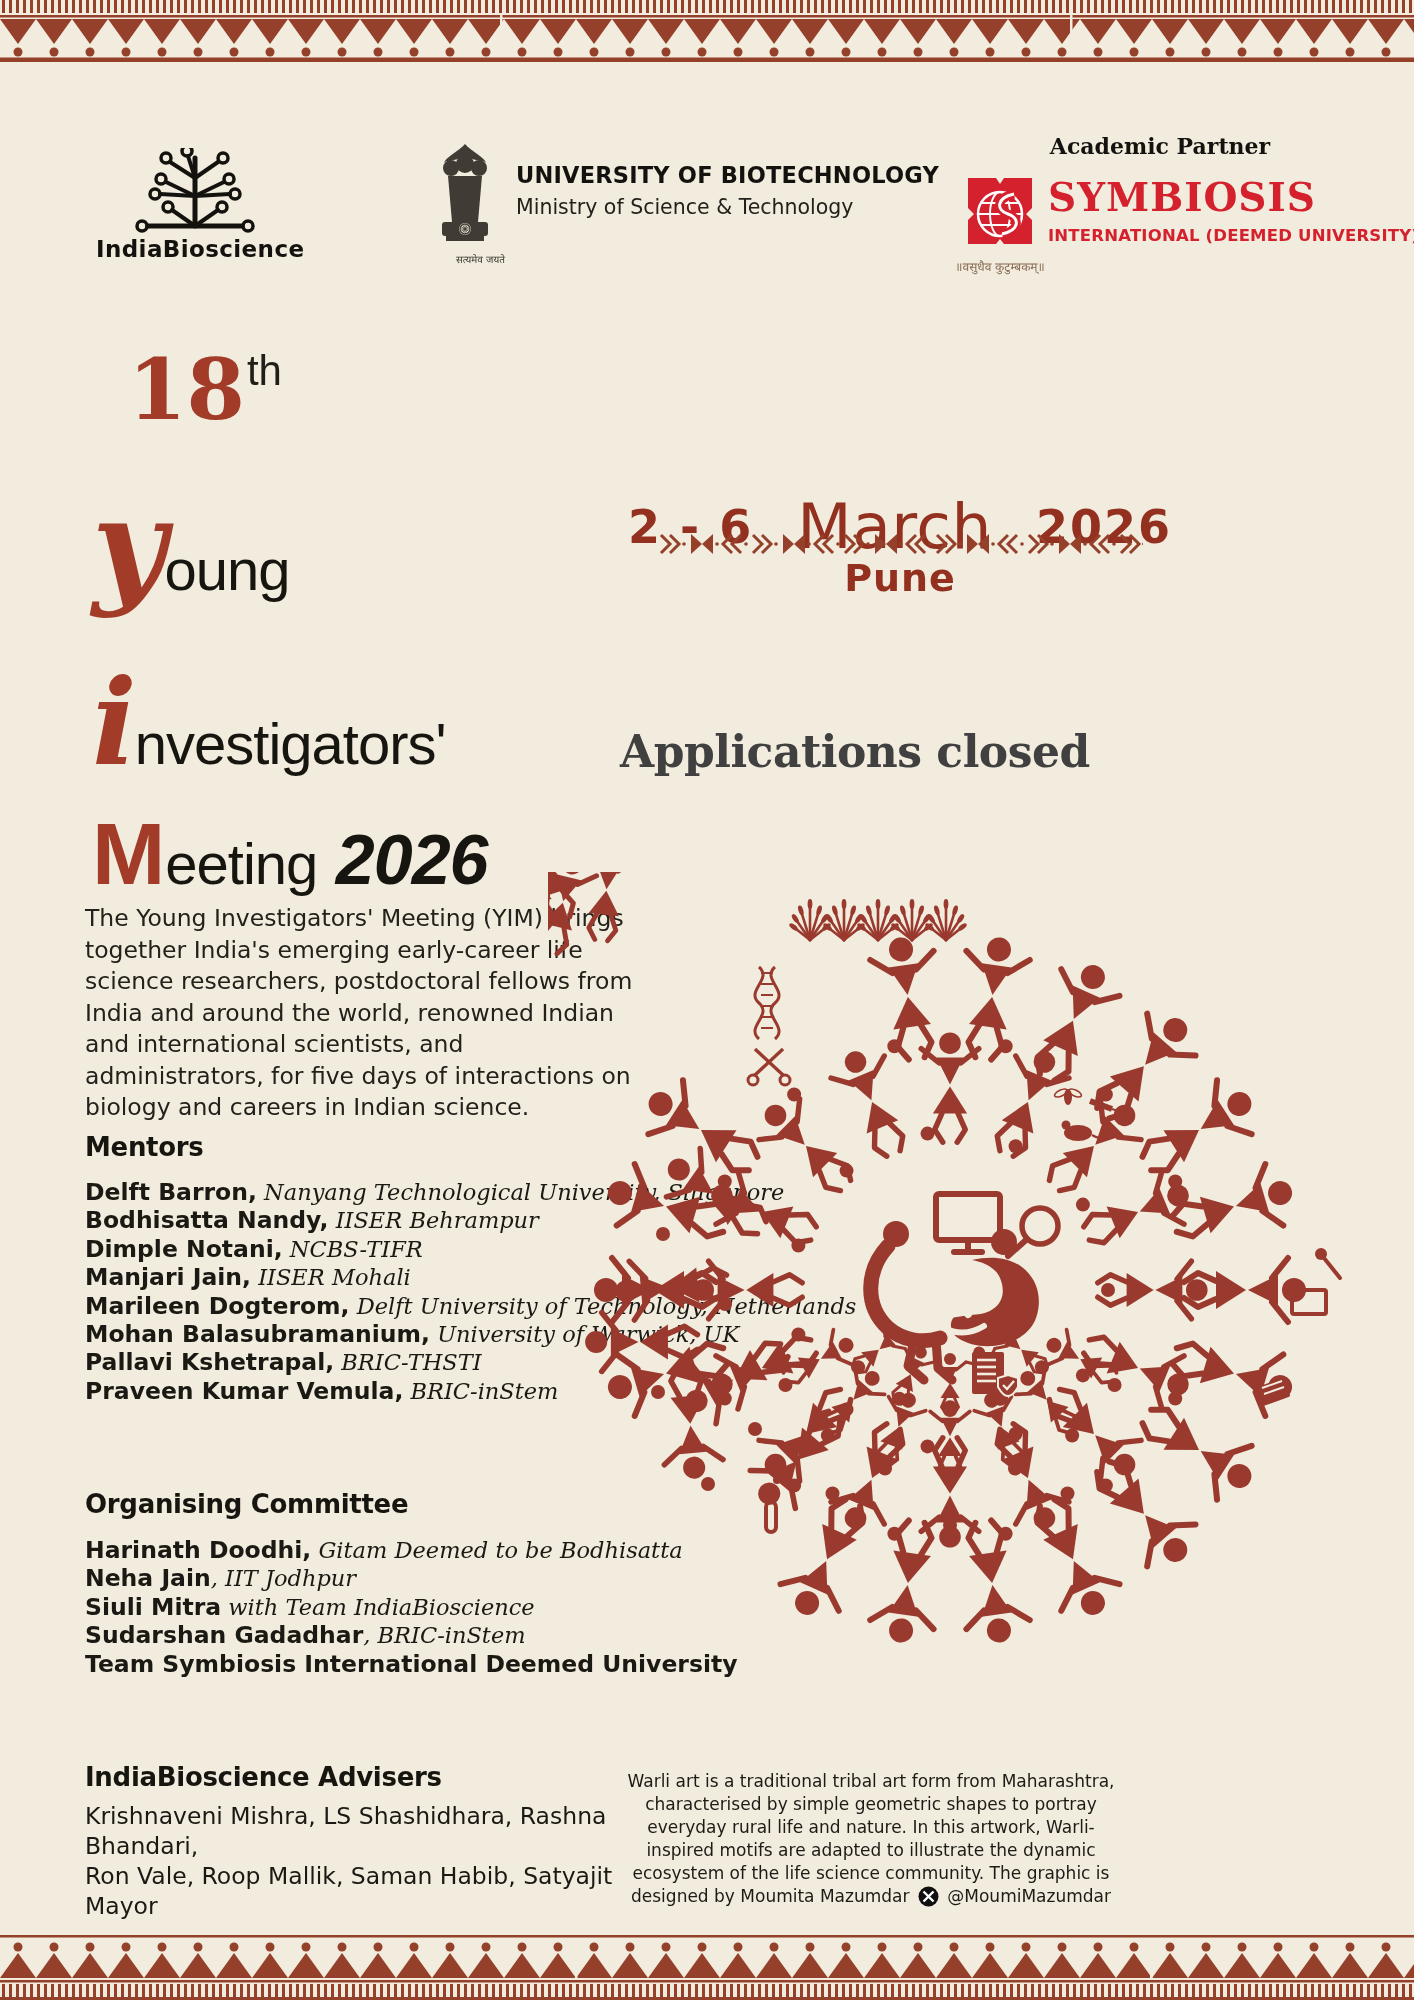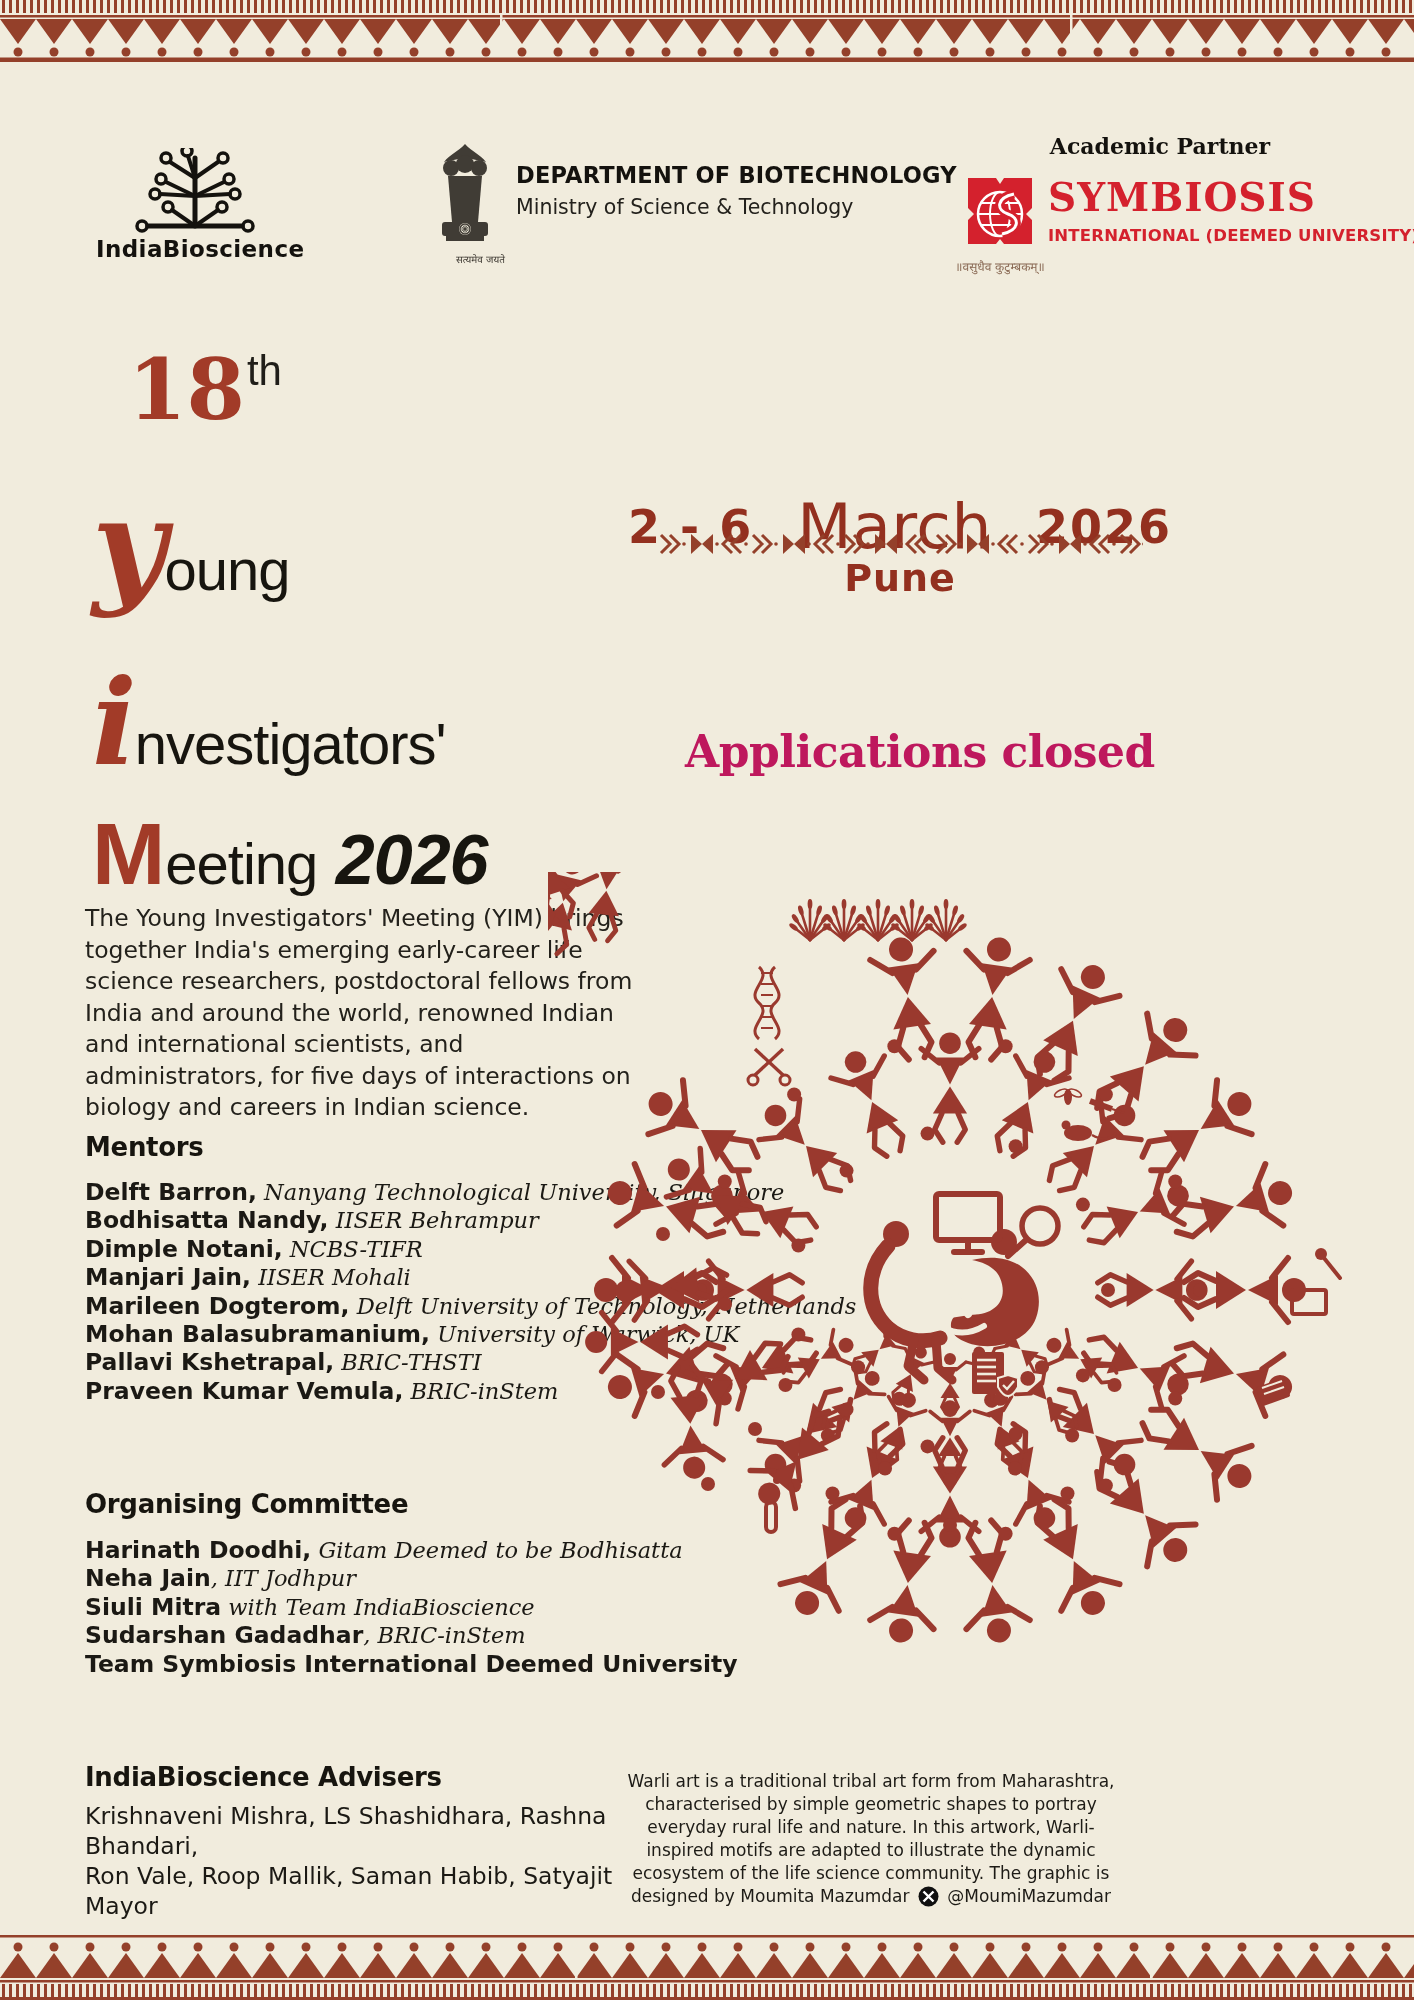--- a/index.html
+++ b/index.html
@@ -36,22 +36,22 @@
   .title-rest{font-family:"Liberation Sans",sans-serif;font-size:58px;color:#17150f;letter-spacing:-1px;}
   .title-year{font-family:"Liberation Sans",sans-serif;font-size:70px;font-weight:bold;font-style:italic;color:#17150f;letter-spacing:-1px;}
 
   
   .date-row{left:628px;top:450px;width:544px;display:flex;justify-content:center;align-items:center;gap:22px;margin-top:40px;}
   .date-range,.date-year{font-weight:bold;font-size:46px;color:var(--maroon);letter-spacing:2px;white-space:nowrap;}
   .date-month{font-size:63px;color:var(--maroon);letter-spacing:.5px;}
   .date-sep{width:7px;height:66px;opacity:.75;
     background:repeating-linear-gradient(180deg,var(--border) 0 2px,rgba(0,0,0,0) 2px 5px);}
   .pune{left:628px;top:556px;width:544px;text-align:center;font-weight:bold;font-size:38px;color:var(--maroon);letter-spacing:1px;}
-  .status{left:620px;top:726px;width:600px;text-align:center;font-family:"DejaVu Serif",serif;
-    font-weight:bold;font-size:44px;color:#be185d;letter-spacing:-.5px;}
+  .status{left:620px;top:726px;width:600px;font-family:"DejaVu Serif",serif;
+    font-weight:bold;font-size:44px;color:#404040;letter-spacing:-.5px;}
 
   
   .about{left:85px;top:903px;width:562px;font-size:23.5px;line-height:31.5px;color:#23211b;}
   .section-heading{font-weight:bold;font-size:26px;color:#17150f;letter-spacing:-.3px;}
   .person-line{font-size:23.5px;line-height:28.4px;white-space:nowrap;color:#1b1914;}
   .person-name{font-weight:bold;}
   .person-aff{font-family:"DejaVu Serif",serif;font-style:italic;font-size:22.5px;}
   .advisers-names{font-size:23.5px;line-height:30px;white-space:pre-line;color:#1b1914;}
 
   
@@ -683,21 +683,21 @@
       <line x1="37" y1="91" x2="32.8" y2="91" stroke="#403c35" stroke-width="0.8"></line>
       <line x1="37" y1="91" x2="33.362693304105356" y2="88.9" stroke="#403c35" stroke-width="0.8"></line>
       <line x1="37" y1="91" x2="34.9" y2="87.36269330410536" stroke="#403c35" stroke-width="0.8"></line>
       <line x1="37" y1="91" x2="37" y2="86.8" stroke="#403c35" stroke-width="0.8"></line>
       <line x1="37" y1="91" x2="39.1" y2="87.36269330410536" stroke="#403c35" stroke-width="0.8"></line>
       <line x1="37" y1="91" x2="40.637306695894644" y2="88.89999999999999" stroke="#403c35" stroke-width="0.8"></line>
       <rect x="18" y="98" width="38" height="5" fill="#403c35"></rect>
     </svg>
   <div class="abs dbt-motto" style="left:425px;top:252px">सत्यमेव जयते</div>
   <div class="abs" style="left:516px;top:162px">
-    <div class="dbt-line1">DEPARTMENT OF BIOTECHNOLOGY</div>
+    <div class="dbt-line1">UNIVERSITY OF BIOTECHNOLOGY</div>
     <div class="dbt-line2">Ministry of Science &amp; Technology</div>
   </div>
 
   <div class="abs academic-partner" style="left:1000px;top:133px">Academic Partner</div>
   <svg class="abs" style="left:962px;top:172px" width="76" height="84" id="sym-emblem">
       <path d="M6,6 h28 l4,6 l4,-6 h28 v30 l-6,6 l6,6 v24 h-28 l-4,-5 l-4,5 H6 V48 l6,-6 l-6,-6 Z" fill="#d4212d"></path>
       <circle cx="38" cy="42" r="22" fill="none" stroke="#fff" stroke-width="2.5"></circle>
       <ellipse cx="38" cy="42" rx="10" ry="22" fill="none" stroke="#fff" stroke-width="2"></ellipse>
       <line x1="16" y1="42" x2="60" y2="42" stroke="#fff" stroke-width="2"></line>
       <line x1="19" y1="31" x2="57" y2="31" stroke="#fff" stroke-width="2"></line>

